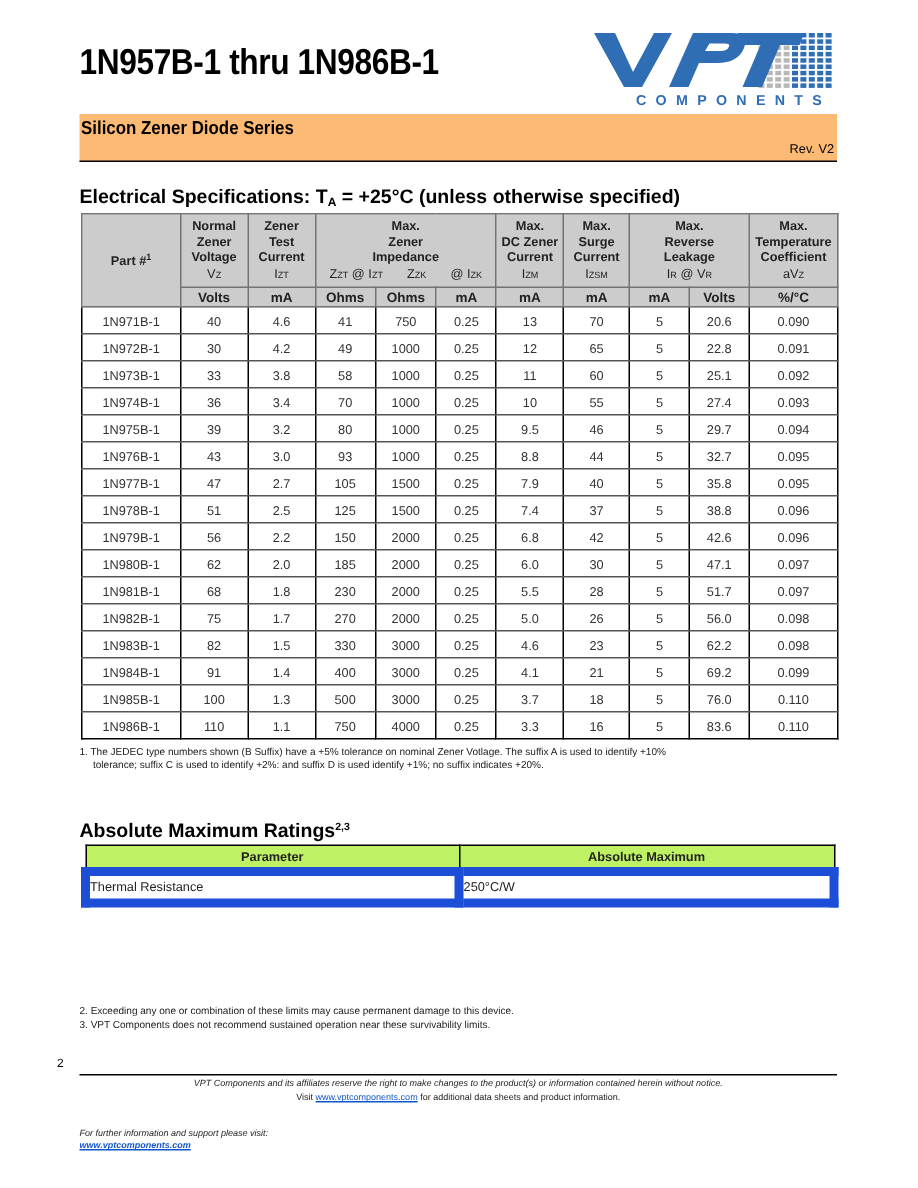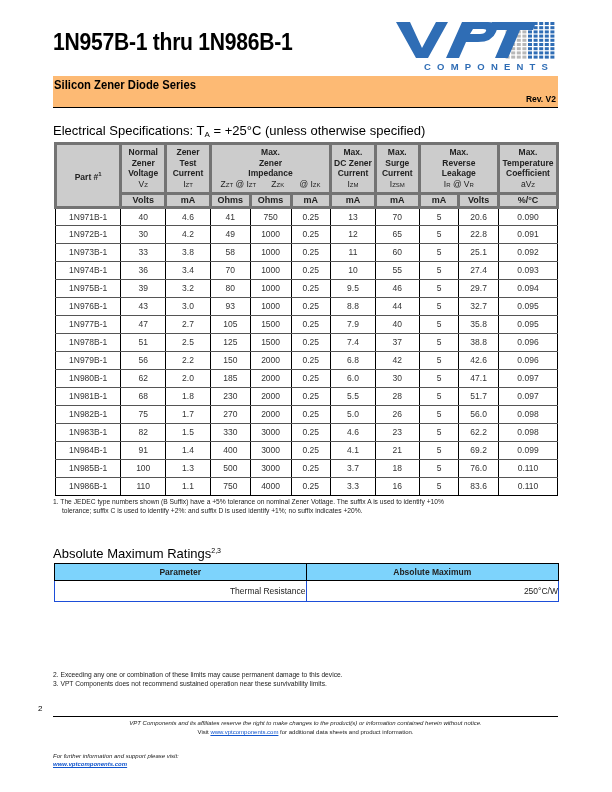--- a/index.html
+++ b/index.html
@@ -5,41 +5,41 @@
   * { box-sizing: border-box; margin: 0; padding: 0; }
   html, body { width: 612px; height: 792px; background: #ffffff; }
   body { position: relative; font-family: "Liberation Sans", sans-serif; color: #000; overflow: hidden; }
 
   .title { position: absolute; left: 53px; top: 28px; font-size: 24px; font-weight: bold; letter-spacing: -0.3px; transform: scaleX(0.88); transform-origin: left center; }
 
   .logo { position: absolute; left: 396px; top: 20px; width: 162px; height: 52px; }
 
   .subhdr { position: absolute; left: 53px; top: 76px; width: 505px; height: 32px; background: #fdba74; border-bottom: 1.5px solid #000; }
   .subhdr .series { position: absolute; left: 1px; top: 2px; font-size: 12.5px; font-weight: bold; transform: scaleX(0.9); transform-origin: left center; }
-  .subhdr .rev { position: absolute; right: 2px; top: 18px; font-size: 8.5px; font-weight: bold; }
-
-  .h2 { position: absolute; left: 53px; font-size: 13px; font-weight: normal; }
+  .subhdr .rev { position: absolute; right: 2px; top: 18px; font-size: 8.5px; font-weight: normal; }
+
+  .h2 { position: absolute; left: 53px; font-size: 13px; font-weight: bold; }
   .h2 sub { font-size: 8px; vertical-align: -2px; }
   .h2 sup { font-size: 7px; vertical-align: 5px; }
 
   table { border-collapse: collapse; position: absolute; }
   .spec { left: 54px; top: 142px; width: 505px; font-size: 8.5px; }
-  .spec th { background: #cccccc; border: 3px solid #737373; font-weight: bold; text-align: center; line-height: 10.5px; padding: 2px 1px; vertical-align: bottom; color: #222; }
+  .spec th { background: #cccccc; border: 1px solid #737373; font-weight: bold; text-align: center; line-height: 10.5px; padding: 2px 1px; vertical-align: bottom; color: #222; }
   .spec th.unit { padding: 0px 1px; height: 13px; vertical-align: middle; font-size: 9px; }
   .spec th .small { font-size: 6px; font-weight: normal; }
   .spec th .sym { font-weight: normal; font-size: 8.5px; }
   .spec td { border: 1px solid #000; border-top: none; border-bottom: none; text-align: center; height: 18px; color: #333; font-size: 8.5px; }
   .spec tr.datarow td { border-bottom: 1px solid #000; }
   .spec tr.datarow:not(:last-child) td { border-bottom: 1px solid #555; }
 
   .note { position: absolute; left: 53px; font-size: 6.7px; line-height: 9px; color: #222; }
 
   .amr { left: 54px; top: 563px; width: 505px; font-size: 8.5px; }
-  .amr th { background: #7dd3fc; border: 1px solid #000; font-weight: bold; height: 17px; font-size: 8.5px; color: #222; }
-  .amr td { border: 1px solid #1d4ed8; height: 21px; text-align: right; color: #222; }
+  .amr th { background: #bef264; border: 1px solid #000; font-weight: bold; height: 17px; font-size: 8.5px; color: #222; }
+  .amr td { border: 6px solid #1d4ed8; height: 21px; text-align: left; color: #222; }
 
   .pagenum { position: absolute; left: 38px; top: 704px; font-size: 8px; }
   .footrule { position: absolute; left: 53px; top: 716px; width: 505px; border-top: 1px solid #000; }
   .foot1 { position: absolute; left: 53px; top: 720px; width: 505px; text-align: center; font-size: 6px; font-style: italic; color: #222; }
   .foot2 { position: absolute; left: 53px; top: 729px; width: 505px; text-align: center; font-size: 6px; color: #222; }
   .foot2 a, .support a { color: #1155cc; text-decoration: underline; }
   .support { position: absolute; left: 53px; top: 752px; font-size: 6px; font-style: italic; color: #222; line-height: 8px; }
   .support a { font-weight: bold; font-style: italic; }
 </style>
 </head>

